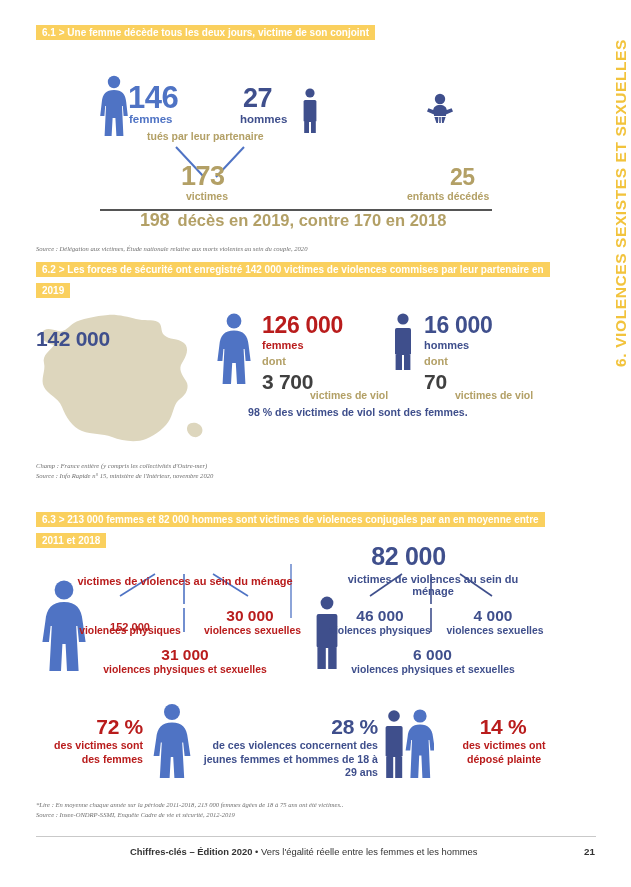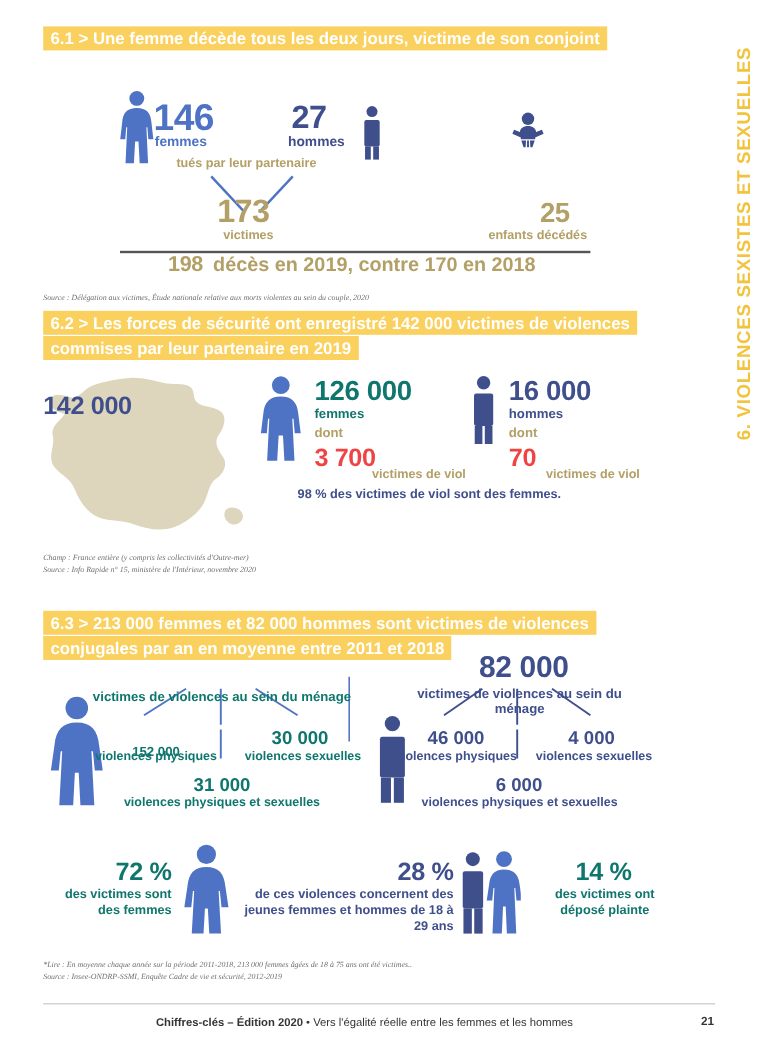--- a/index.html
+++ b/index.html
@@ -19,26 +19,26 @@
     transform:rotate(-90deg);transform-origin:center center;
     white-space:nowrap;color:#F2C33C;font-weight:bold;
     font-size:15.5px;letter-spacing:.6px;
     position:absolute;top:230px;left:-170px;width:400px;text-align:right;
   }
 
   
   .banner{margin:0 0 0 36px;}
   .banner span{
     display:inline;background:#FAD05E;color:#ffffff;font-weight:bold;
-    font-size:14px;line-height:21px;padding:2px 6px;
+    font-size:10px;line-height:21px;padding:2px 6px;
     box-decoration-break:clone;-webkit-box-decoration-break:clone;
   }
 
   
-  .blue{color:#0f766e;}
+  .blue{color:#b91c1c;}
   .navy{color:#3F4F8C;}
   .src{
     font-family:"Liberation Serif",serif;font-style:italic;
     font-size:6.6px;color:#6f6f6f;line-height:9.5px;
   }
 
   
   .s61{position:absolute;left:0;top:20px;width:600px;height:225px;}
   .s61 .women-num{
     position:absolute;left:128px;top:62px;font-size:31px;font-weight:bold;color:#4F73C4;letter-spacing:-.5px;
@@ -61,21 +61,21 @@
   .map-text{position:absolute;left:0;top:14px;width:175px;text-align:left;}
   .map-text .n{font-size:21px;font-weight:bold;color:#3F4F8C;letter-spacing:-.3px;}
   .map-text .l{font-size:10.6px;font-weight:bold;color:#3F4F8C;line-height:13.5px;margin-top:1px;}
   .col-f{position:absolute;left:214px;top:55px;width:180px;}
   .col-m{position:absolute;left:390px;top:55px;width:190px;}
   .fig-row{display:flex;align-items:flex-start;}
   .fig-txt{margin-left:8px;}
   .fig-txt .n{font-size:23px;font-weight:bold;line-height:25px;letter-spacing:-.3px;}
   .fig-txt .l{font-size:11px;font-weight:bold;line-height:14px;}
   .fig-txt .dont{font-size:11px;font-weight:bold;color:#B3A066;line-height:18px;}
-  .fig-txt .n2{font-size:21px;font-weight:bold;color:#ef4444;letter-spacing:-.3px;}
+  .fig-txt .n2{font-size:21px;font-weight:bold;color:#404040;letter-spacing:-.3px;}
   .note98{position:absolute;left:248px;top:148px;font-size:10.6px;font-weight:bold;color:#3F4F8C;line-height:13.5px;}
   .src62{position:absolute;left:36px;top:203px;}
 
   
   .s63{position:absolute;left:0;top:508px;width:600px;height:320px;}
   .t-num{position:absolute;font-weight:bold;text-align:center;}
   .lbl{position:absolute;font-weight:bold;text-align:center;}
 
   .botrow{position:absolute;top:195px;left:0;width:600px;height:100px;}
   .stat-num{position:absolute;font-weight:bold;font-size:21px;letter-spacing:-.3px;}
@@ -253,21 +253,21 @@
 
     <div class="t-num blue" style="left:75px;top:113px;width:110px;font-size:11px;">152 000</div>
     <div class="lbl blue" style="left:65px;top:117px;width:130px;font-size:10.4px;">violences physiques</div>
 
     <div class="t-num blue" style="left:195px;top:99px;width:110px;font-size:15.5px;">30 000</div>
     <div class="lbl blue" style="left:190px;top:117px;width:125px;font-size:10.4px;">violences sexuelles</div>
 
     <div class="t-num blue" style="left:130px;top:138px;width:110px;font-size:15.5px;">31 000</div>
     <div class="lbl blue" style="left:95px;top:156px;width:180px;font-size:10.4px;">violences physiques et sexuelles</div>
 
-    <div class="t-num navy" style="left:384px;top:34px;width:105px;font-size:25px;letter-spacing:-.3px;">82 000</div>
+    <div class="t-num navy" style="left:356px;top:34px;width:105px;font-size:25px;letter-spacing:-.3px;">82 000</div>
     <div class="lbl navy" style="left:327px;top:65px;width:212px;font-size:11px;">victimes de violences au sein du ménage</div>
 
     <div class="t-num navy" style="left:330px;top:99px;width:100px;font-size:15.5px;">46 000</div>
     <div class="lbl navy" style="left:318px;top:117px;width:124px;font-size:10.4px;">violences physiques</div>
 
     <div class="t-num navy" style="left:443px;top:99px;width:100px;font-size:15.5px;">4 000</div>
     <div class="lbl navy" style="left:435px;top:117px;width:120px;font-size:10.4px;">violences sexuelles</div>
 
     <div class="t-num navy" style="left:380px;top:138px;width:105px;font-size:15.5px;">6 000</div>
     <div class="lbl navy" style="left:343px;top:156px;width:180px;font-size:10.4px;">violences physiques et sexuelles</div>

